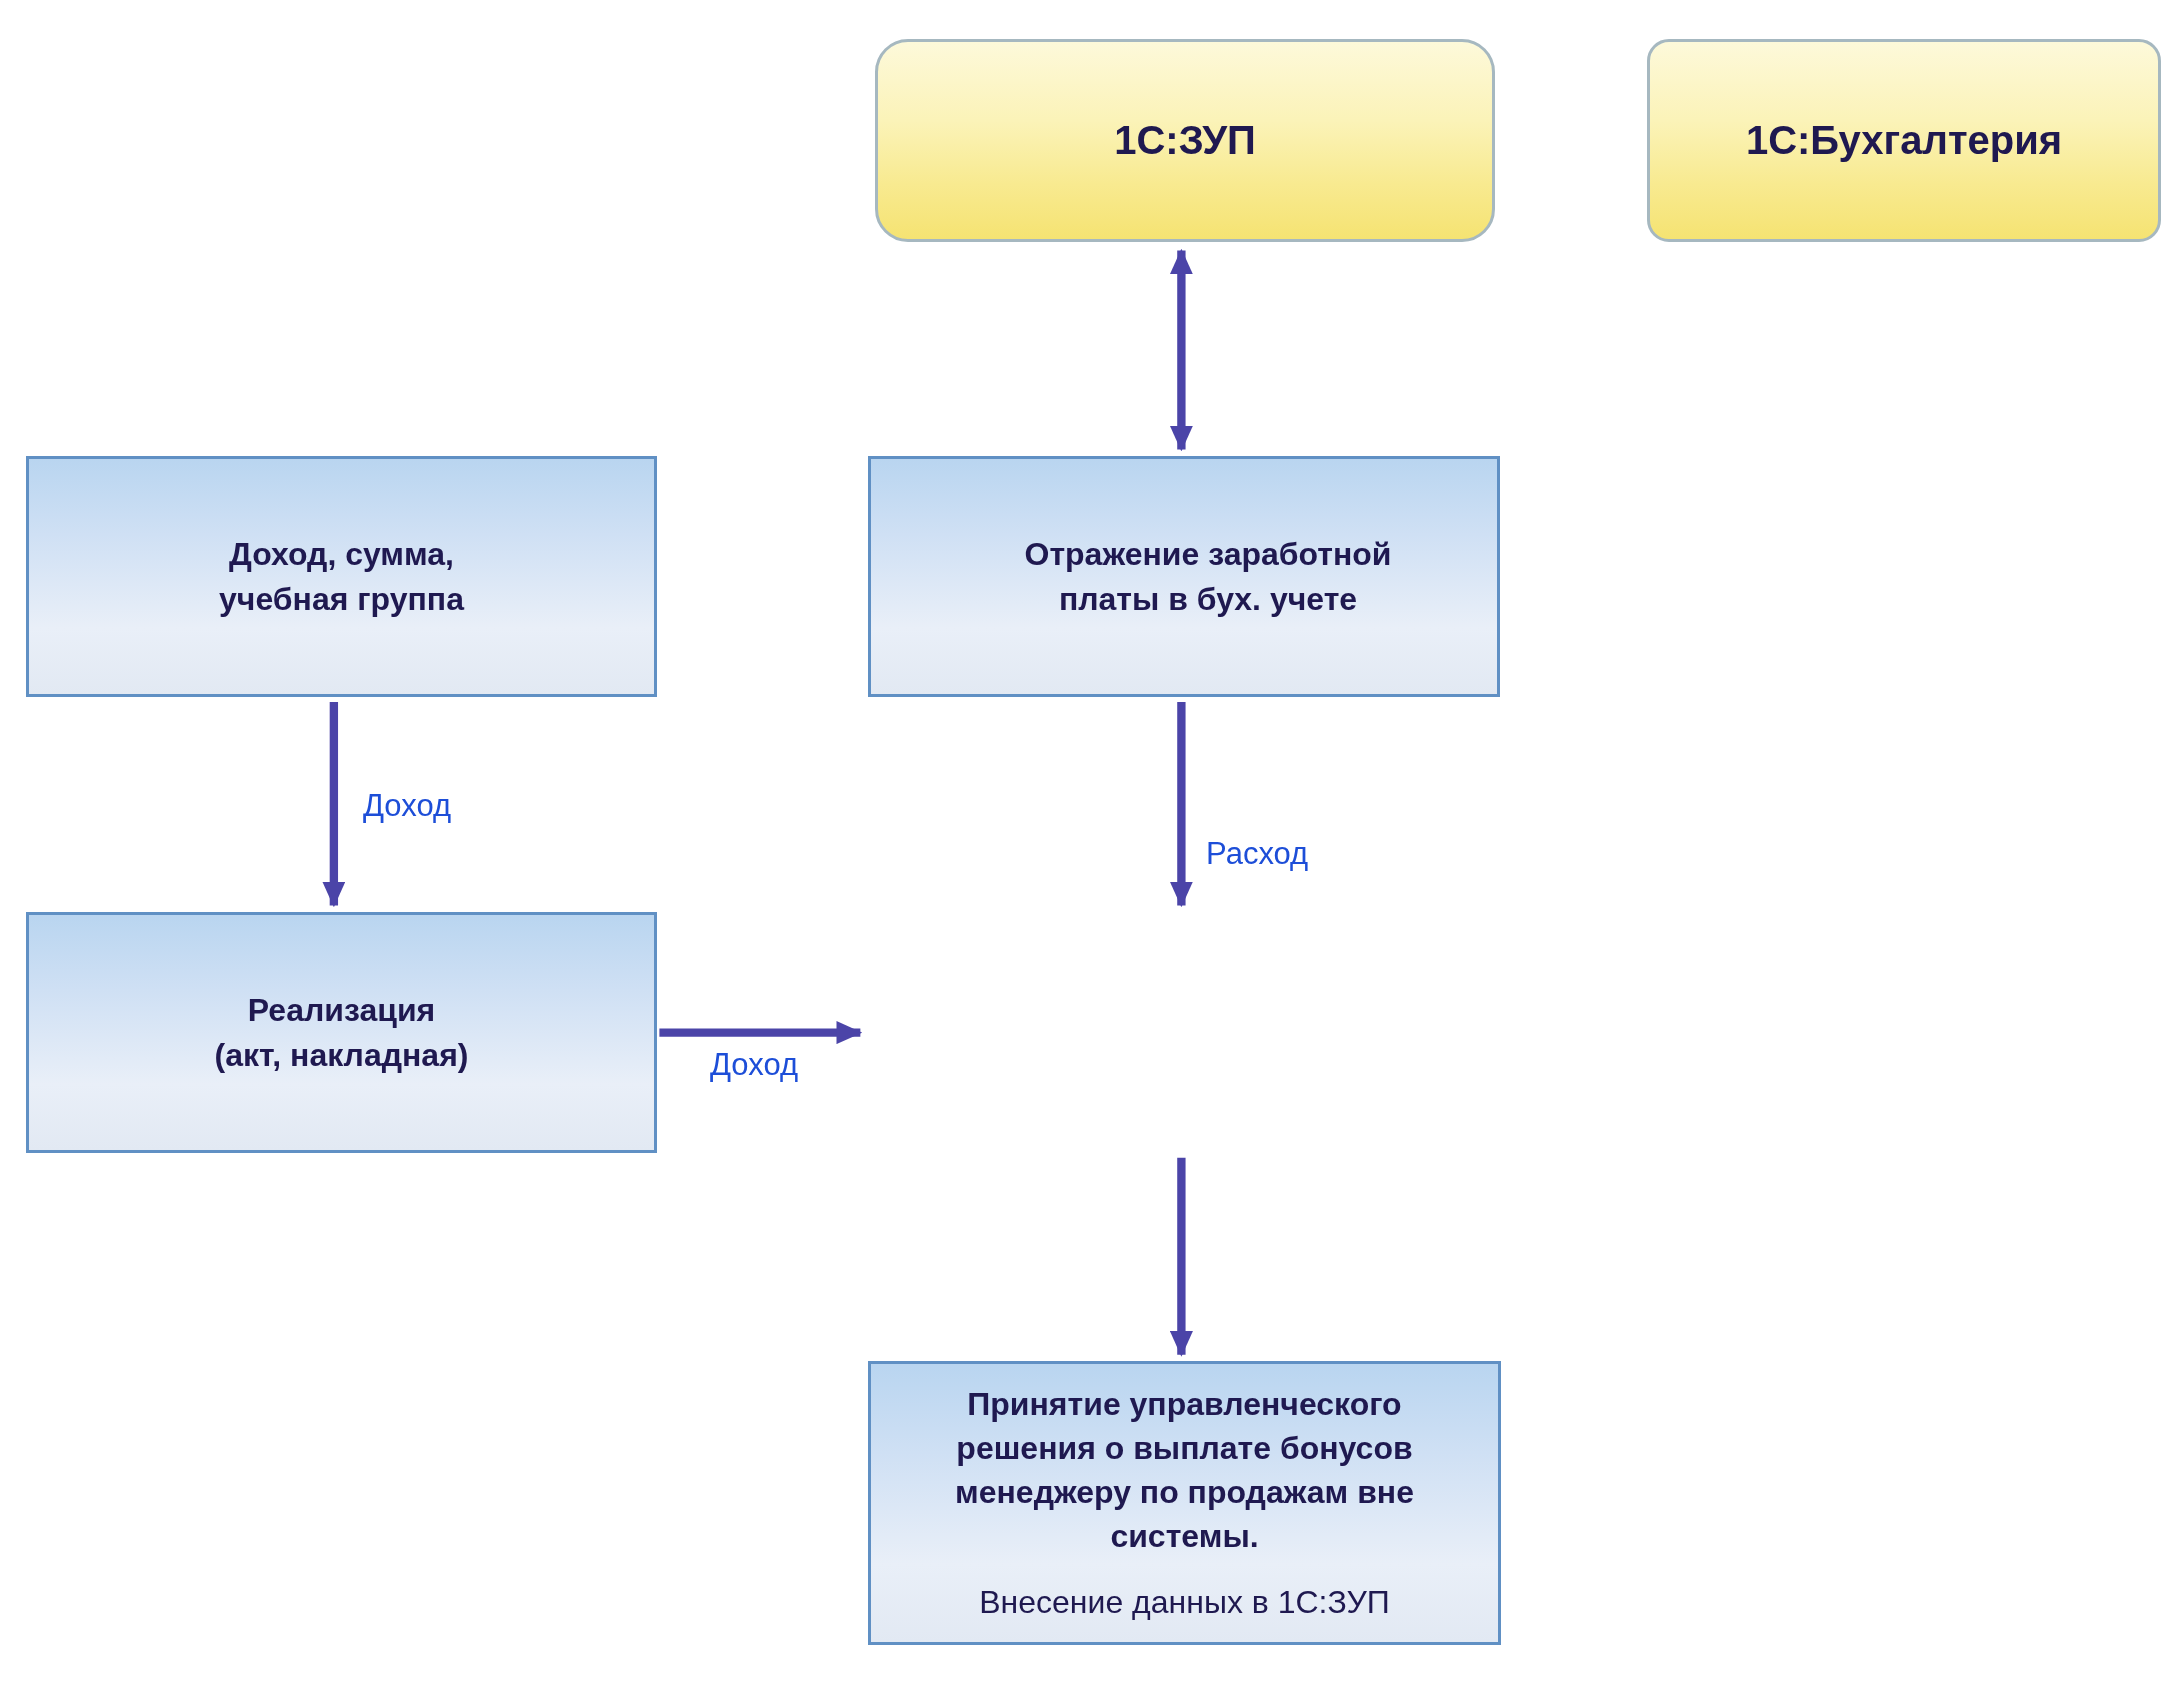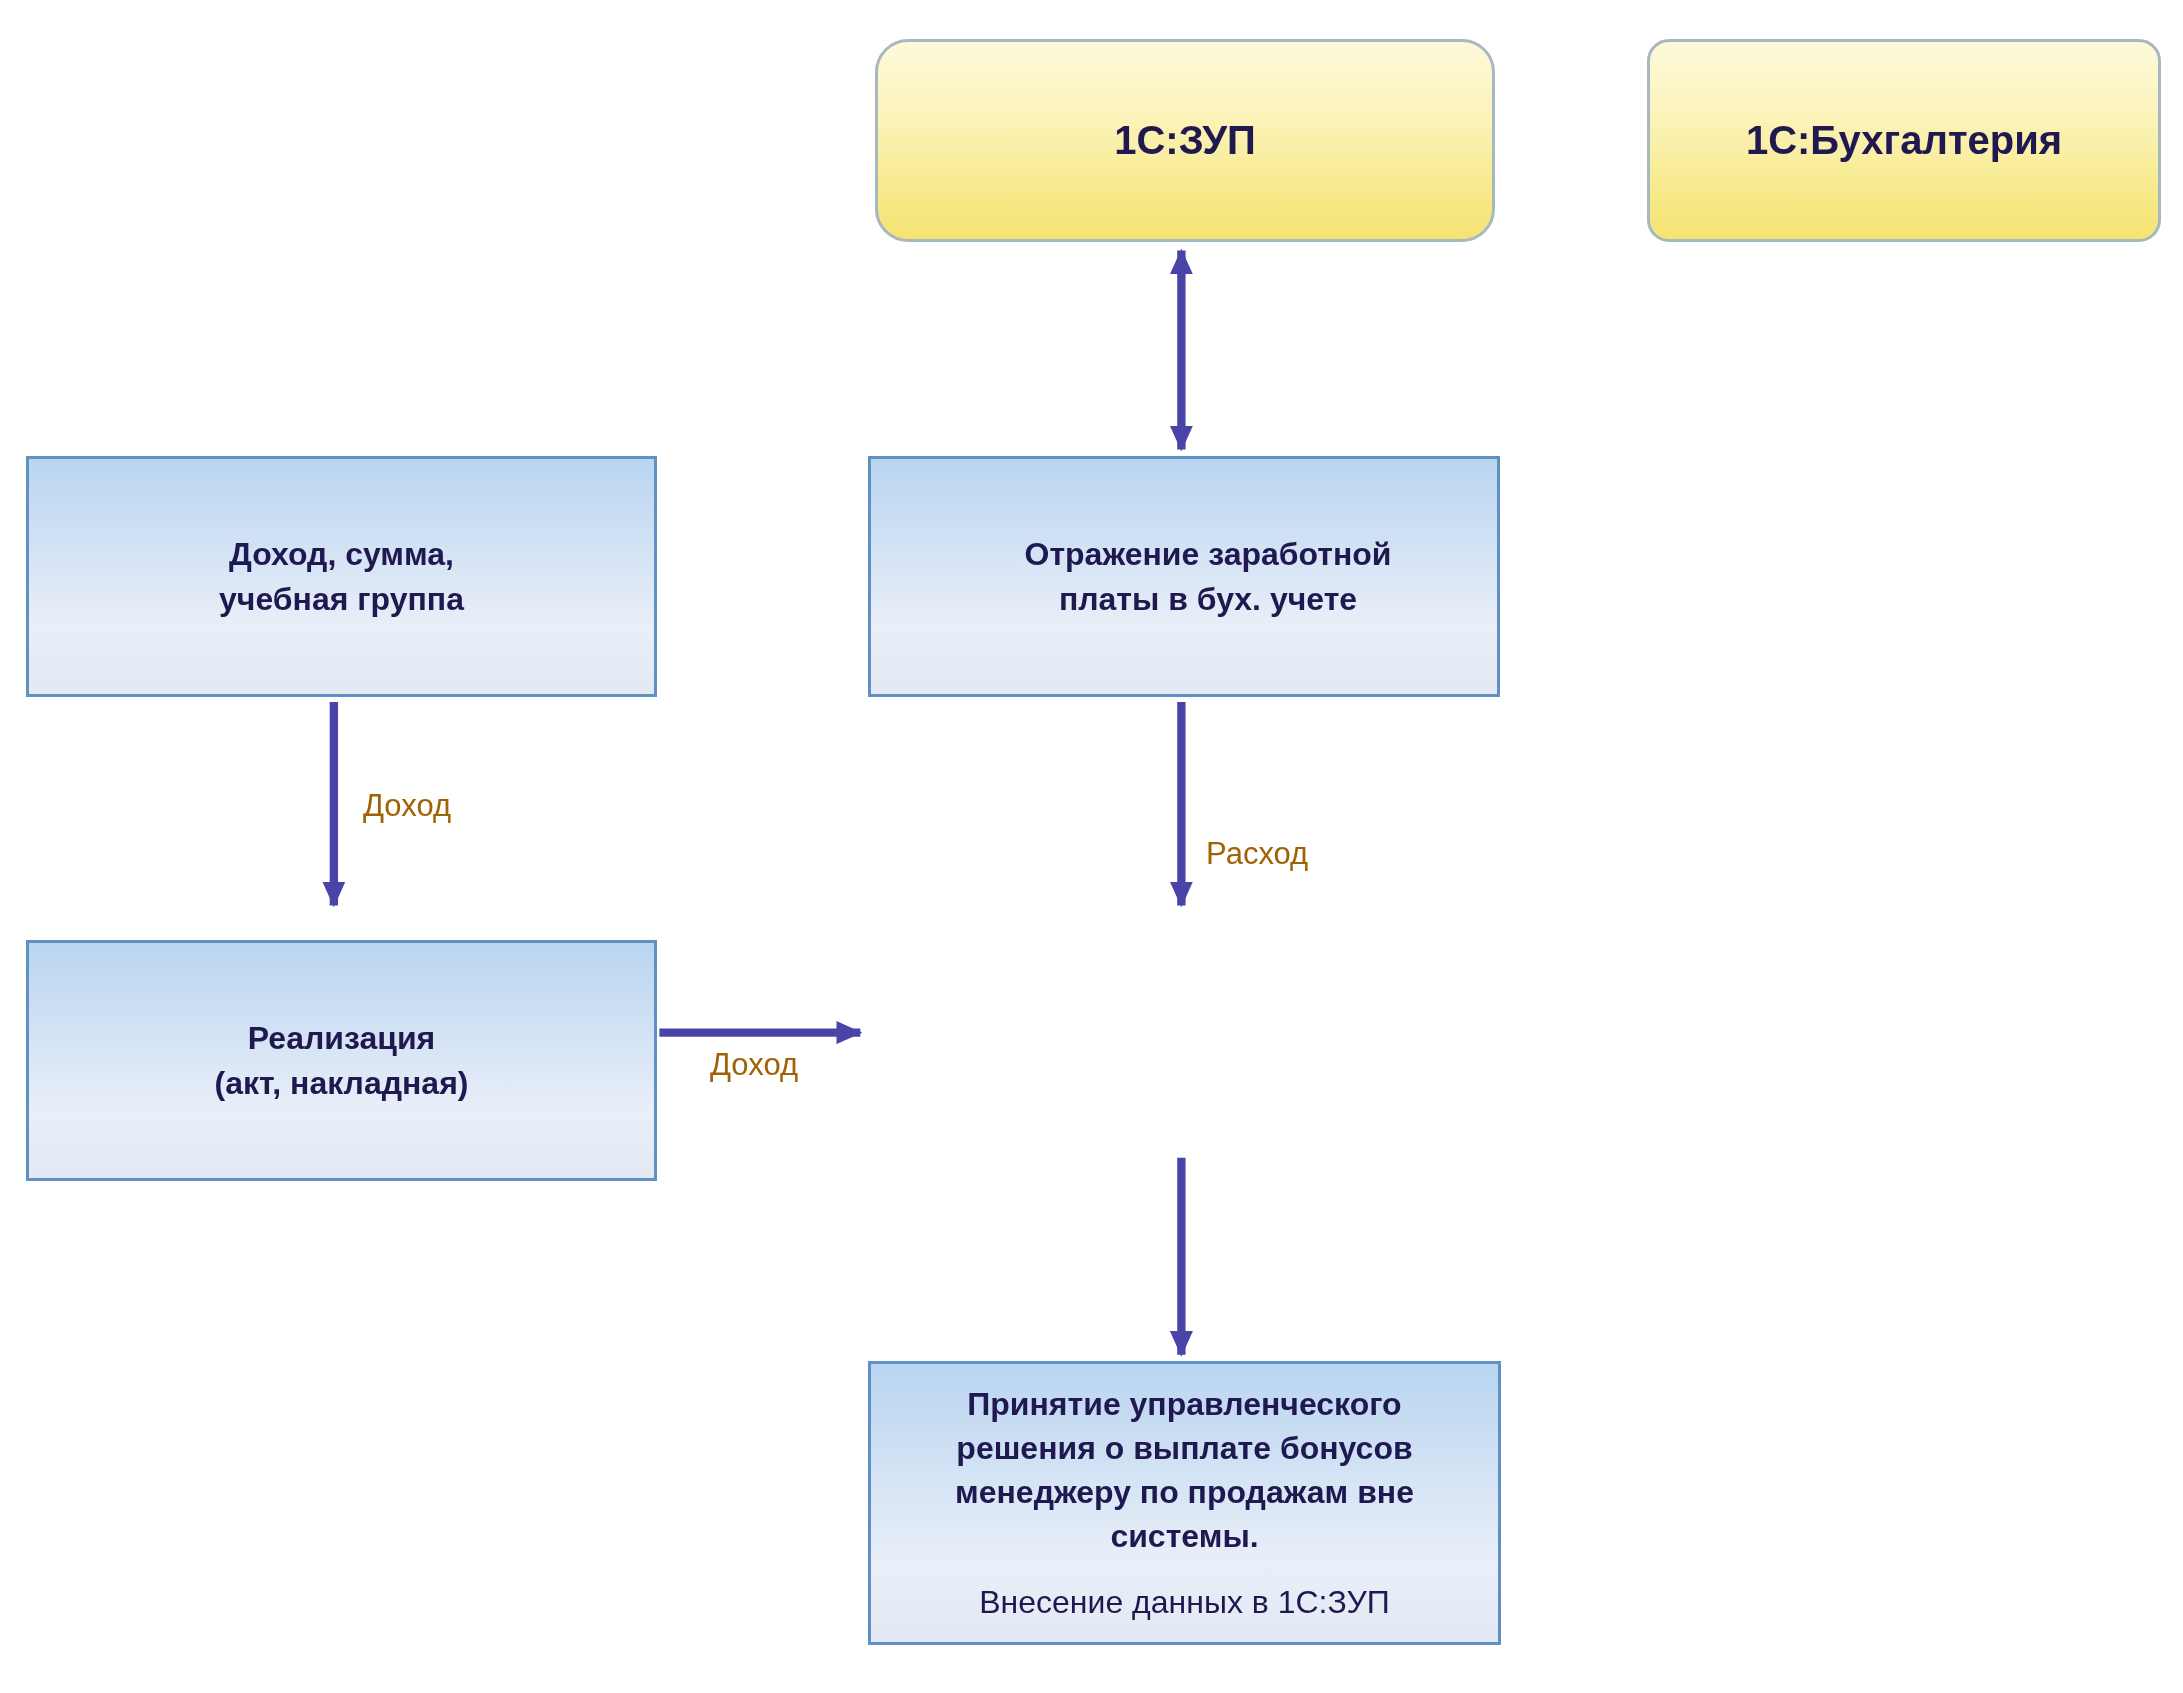--- a/index.html
+++ b/index.html
@@ -45,21 +45,21 @@
     justify-content: center;
     color: #1f1950;
     font-weight: bold;
     font-size: 32px;
     line-height: 1.38;
     text-align: center;
     white-space: pre-line;
   }
   .node-income       { left: 26px;   top: 456px;  width: 631px; height: 241px; }
   .node-salary       { left: 868px; top: 456px;  width: 632px; height: 241px; padding-left: 48px; }
-  .node-realization  { left: 26px;   top: 912px; width: 631px; height: 241px; margin-top: 28px; }
+  .node-realization  { left: 26px;   top: 912px; width: 631px; height: 241px; }
   .node-report       { left: 868px; top: 912px; width: 633px; height: 241px; }
   .node-decision     { left: 868px; top: 1361px; width: 633px; height: 284px; }
   .node-decision .main { white-space: pre-line; }
   .node-decision .sub {
     margin-top: 22px;
     font-weight: normal;
     font-size: 32px;
     white-space: pre-line;
   }
 
@@ -71,21 +71,21 @@
     width: 2183px;
     height: 1694px;
     pointer-events: none;
   }
   svg.arrows line { stroke: #4b44a8; stroke-width: 13px; }
   svg.arrows .head { fill: #4b44a8; }
 
   
   .edge-label {
     position: absolute;
-    color: #a16207;
+    color: #1d4ed8;
     font-size: 31px;
     line-height: 1;
     white-space: nowrap;
   }
   .lbl-dohod1 { left: 363px;  top: 790px; }
   .lbl-rashod { left: 1206px; top: 790px; margin-top: 48px; }
   .lbl-dohod2 { left: 710px; top: 1049px; }
 </style>
 </head>
 <body>

